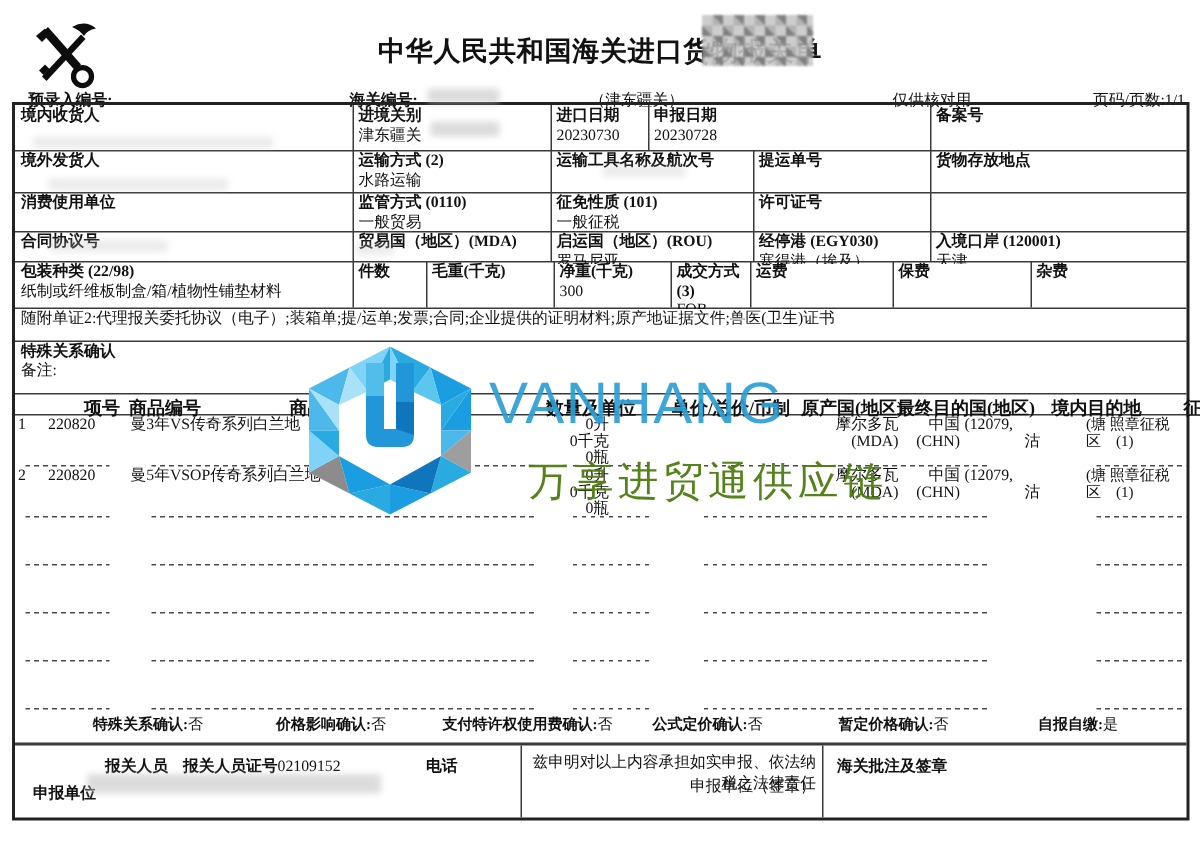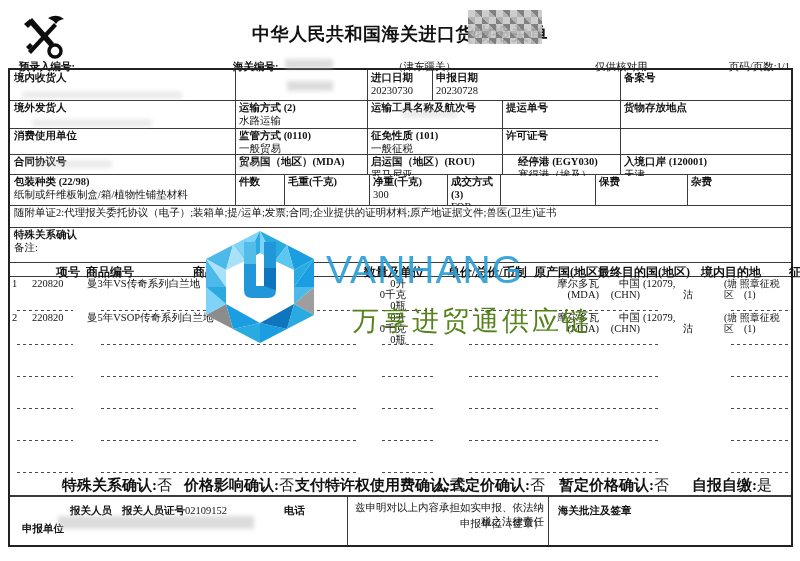--- a/index.html
+++ b/index.html
@@ -23,21 +23,21 @@
   .cell{position:absolute;padding:2px 4px;font-size:10.5px;line-height:12.5px;overflow:hidden;}
   .cell span{display:block;}
   
   .gh{position:absolute;font-size:12px;font-weight:bold;white-space:nowrap;margin-left:36px;}
   .grow{position:absolute;left:0;width:781px;font-size:10.5px;line-height:11px;}
   .grow span{position:absolute;top:2px;white-space:nowrap;}
   .grow i{display:block;font-style:normal;}
   .ds{position:absolute;height:1px;
       background:repeating-linear-gradient(90deg,#4a4a4a 0 3px,transparent 3px 6px);}
   
-  .cf{position:absolute;top:406px;font-size:15px;white-space:nowrap;}
+  .cf{position:absolute;top:406px;font-size:10px;white-space:nowrap;}
   .ft{position:absolute;font-size:10.5px;white-space:nowrap;}
   
   .blur{position:absolute;background:#bfbfbf;opacity:.55;filter:blur(2px);border-radius:2px;z-index:40;}
   .blur.light{opacity:.3;}
   
   .wm{position:absolute;left:0;top:0;width:800px;height:561px;pointer-events:none;z-index:50;}
   .wm-brand{position:absolute;left:326px;top:248px;font-family:Liberation Sans, sans-serif;
             font-size:39px;font-weight:400;letter-spacing:1px;opacity:.92;}
   .wm-slogan{position:absolute;left:352px;top:303px;font-size:27px;letter-spacing:3px;
              font-family:"Liberation Sans","DejaVu Sans",sans-serif;opacity:.95;}
@@ -92,20 +92,24 @@
     <i class="vl" style="left:437px;top:104px;height:31px"></i>
     <i class="vl" style="left:490px;top:104px;height:31px"></i>
     <i class="vl" style="left:585px;top:104px;height:31px"></i>
     <i class="vl" style="left:677px;top:104px;height:31px"></i>
     <i class="vl" style="left:337px;top:427px;height:48px"></i>
     <i class="vl" style="left:538px;top:427px;height:48px"></i>
 
     <div class="cell" style="left:0;top:0;width:217px;height:26px">
       <span class="lb">境内收货人</span>
     </div>
+    <div class="cell" style="left:225px;top:0;width:124px;height:26px">
+      <span class="lb">进境关别</span>
+      <span>津东疆关</span>
+    </div>
     <div class="cell" style="left:357px;top:0;width:57px;height:26px">
       <span class="lb">进口日期</span>
       <span>20230730</span>
     </div>
     <div class="cell" style="left:422px;top:0;width:180px;height:26px">
       <span class="lb">申报日期</span>
       <span>20230728</span>
     </div>
     <div class="cell" style="left:610px;top:0;width:163px;height:26px">
       <span class="lb">备案号</span>
@@ -146,21 +150,21 @@
     <div class="cell" style="left:0;top:84px;width:217px;height:18px">
       <span class="lb">合同协议号</span>
     </div>
     <div class="cell" style="left:225px;top:84px;width:124px;height:18px">
       <span class="lb">贸易国（地区）(MDA)</span>
     </div>
     <div class="cell" style="left:357px;top:84px;width:127px;height:18px">
       <span class="lb">启运国（地区）(ROU)</span>
       <span>罗马尼亚</span>
     </div>
-    <div class="cell" style="left:504px;top:84px;width:110px;height:18px">
+    <div class="cell" style="left:492px;top:84px;width:110px;height:18px">
       <span class="lb">经停港 (EGY030)</span>
       <span>塞得港（埃及）</span>
     </div>
     <div class="cell" style="left:610px;top:84px;width:163px;height:18px">
       <span class="lb">入境口岸 (120001)</span>
       <span>天津</span>
     </div>
 
     <div class="cell" style="left:0;top:104px;width:217px;height:28px">
       <span class="lb">包装种类 (22/98)</span>
@@ -172,20 +176,23 @@
     <div class="cell" style="left:274px;top:104px;width:77px;height:28px">
       <span class="lb">毛重(千克)</span>
     </div>
     <div class="cell" style="left:359px;top:104px;width:70px;height:28px">
       <span class="lb">净重(千克)</span>
       <span>300</span>
     </div>
     <div class="cell" style="left:437px;top:104px;width:45px;height:28px">
       <span class="lb">成交方式 (3)</span>
       <span>FOB</span>
+    </div>
+    <div class="cell" style="left:490px;top:104px;width:87px;height:28px">
+      <span class="lb">运费</span>
     </div>
     <div class="cell" style="left:585px;top:104px;width:84px;height:28px">
       <span class="lb">保费</span>
     </div>
     <div class="cell" style="left:677px;top:104px;width:96px;height:28px">
       <span class="lb">杂费</span>
     </div>
 
     <div class="cell" style="left:0;top:135px;width:773px;height:19px">
       <span>随附单证2:代理报关委托协议（电子）;装箱单;提/运单;发票;合同;企业提供的证明材料;原产地证据文件;兽医(卫生)证书</span>

